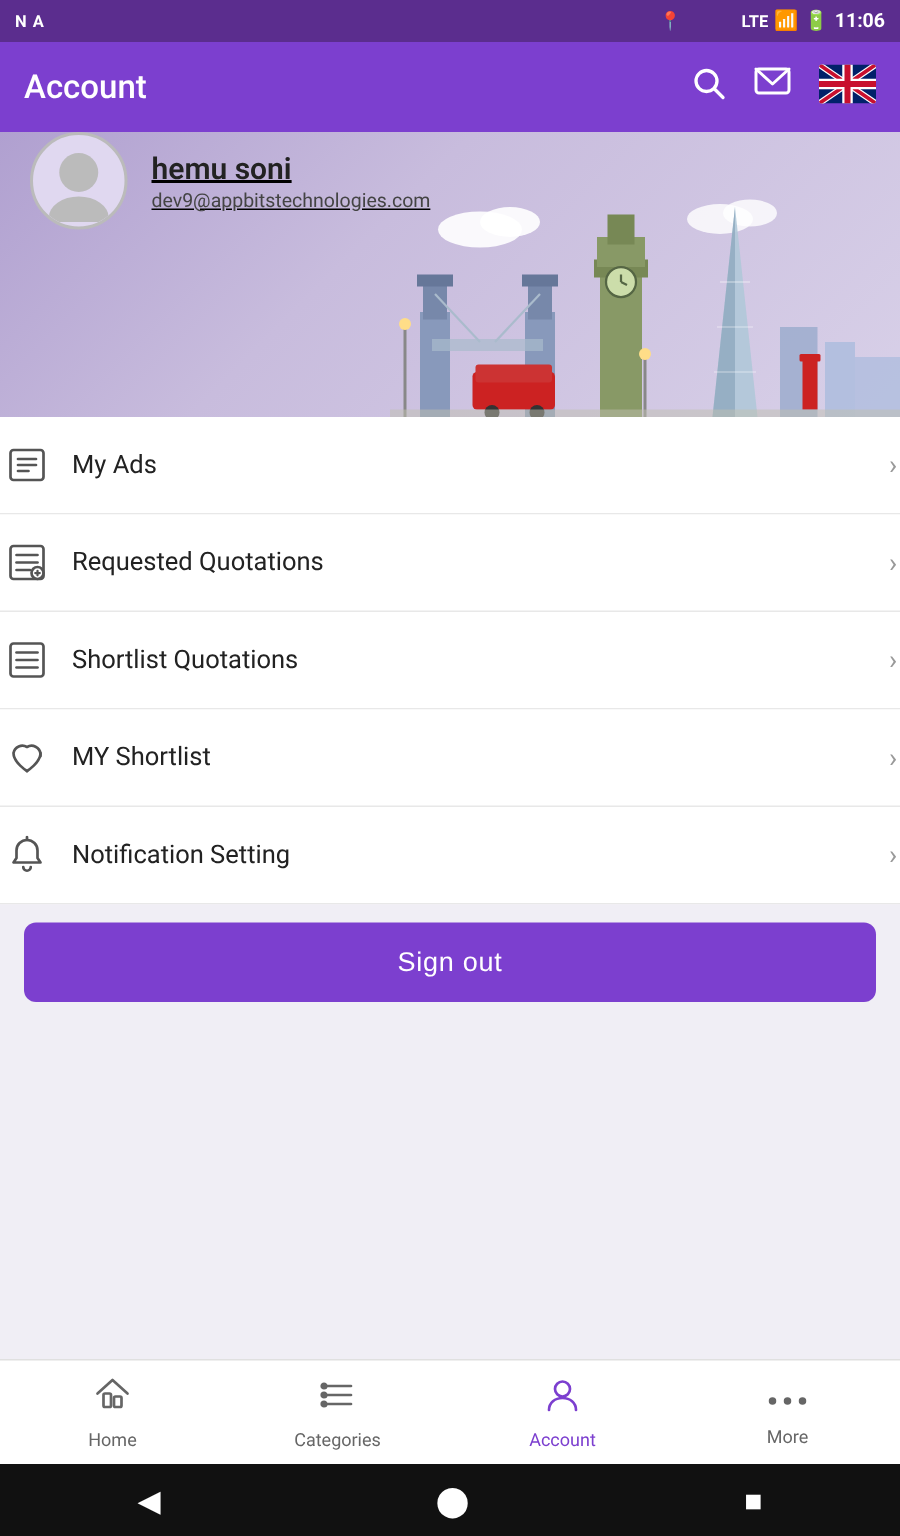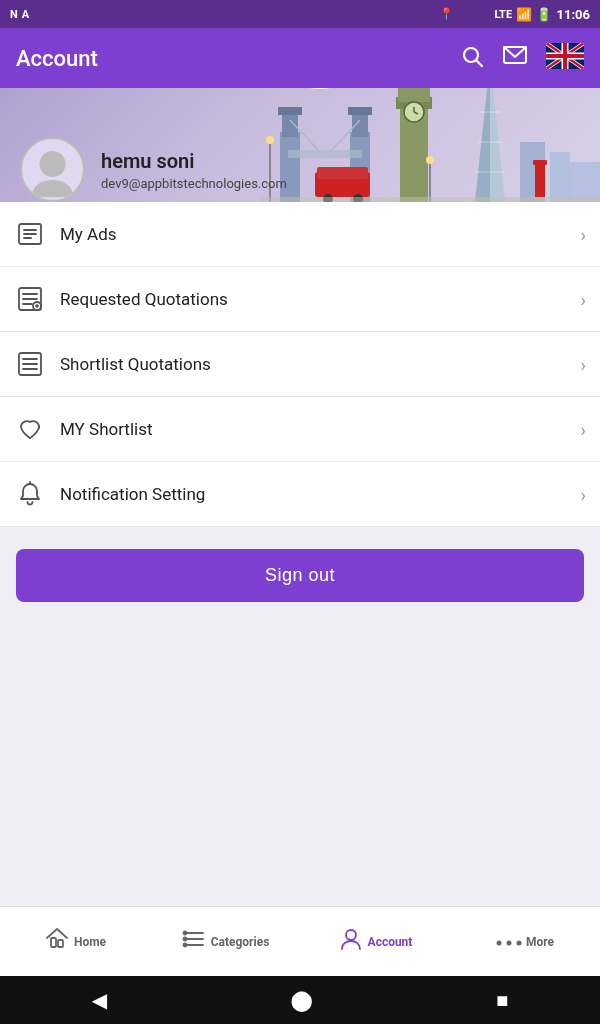--- a/index.html
+++ b/index.html
@@ -26,27 +26,28 @@
       align-items: center;
       justify-content: space-between;
       padding: 0 16px;
     }
     .header-title { color: white; font-size: 22px; font-weight: 500; }
     .header-icons { display: flex; align-items: center; gap: 18px; }
     .header-icon { color: white; font-size: 22px; cursor: pointer; }
 
     
     .profile-banner {
-      height: 114px;
+      height: 190px;
       background: linear-gradient(135deg, #b0a0d0 0%, #c8bcdd 40%, #d8d0e8 100%);
       position: relative;
       overflow: hidden;
       display: flex;
-      align-items: flex-end;
+      align-items: flex-start;
       padding: 0 20px;
+      text-decoration: underline;
     }
     
     .profile-info {
       display: flex;
       align-items: center;
       gap: 16px;
       z-index: 2;
     }
     .avatar {
       width: 65px;
@@ -65,31 +66,31 @@
     .profile-email { color: #444; font-size: 13px; margin-top: 3px; }
 
     
     .menu-list {
       background: white;
       margin-top: 0;
     }
     .menu-item {
       display: flex;
       align-items: center;
-      padding: 16px 14px;
+      padding: 16px 2px;
       border-bottom: 1px solid #e8e8e8;
       cursor: pointer;
       background: white;
     }
     .menu-icon { width: 32px; height: 32px; margin-right: 14px; display: flex; align-items: center; justify-content: center; color: #555; font-size: 20px; flex-shrink: 0; }
     .menu-label { flex: 1; font-size: 17px; color: #222; }
     .menu-chevron { color: #999; font-size: 18px; }
 
     
-    .signout-container { padding: 22px 16px; background: #f0eef5; }
+    .signout-container { padding: 12px 16px; background: #f0eef5; }
     .signout-btn {
       width: 100%;
       padding: 16px;
       background: #7c3fcf;
       color: white;
       border: none;
       border-radius: 8px;
       font-size: 18px;
       font-weight: 500;
       cursor: pointer;
@@ -104,27 +105,26 @@
       width: 600px;
       height: 70px;
       background: white;
       display: flex;
       align-items: center;
       border-top: 1px solid #e0e0e0;
     }
     .nav-item {
       flex: 1;
       display: flex;
-      flex-direction: row;
+      flex-direction: column;
       align-items: center;
       justify-content: center;
       cursor: pointer;
       padding: 16px 0;
       gap: 4px;
-      font-weight: bold;
     }
     .nav-icon { font-size: 24px; color: #666; }
     .nav-label { font-size: 12px; color: #666; }
     .nav-item.active .nav-icon { color: #7c3fcf; }
     .nav-item.active .nav-label { color: #7c3fcf; }
 
     .post-ad-btn {
       width: 62px;
       height: 62px;
       border-radius: 50%;

